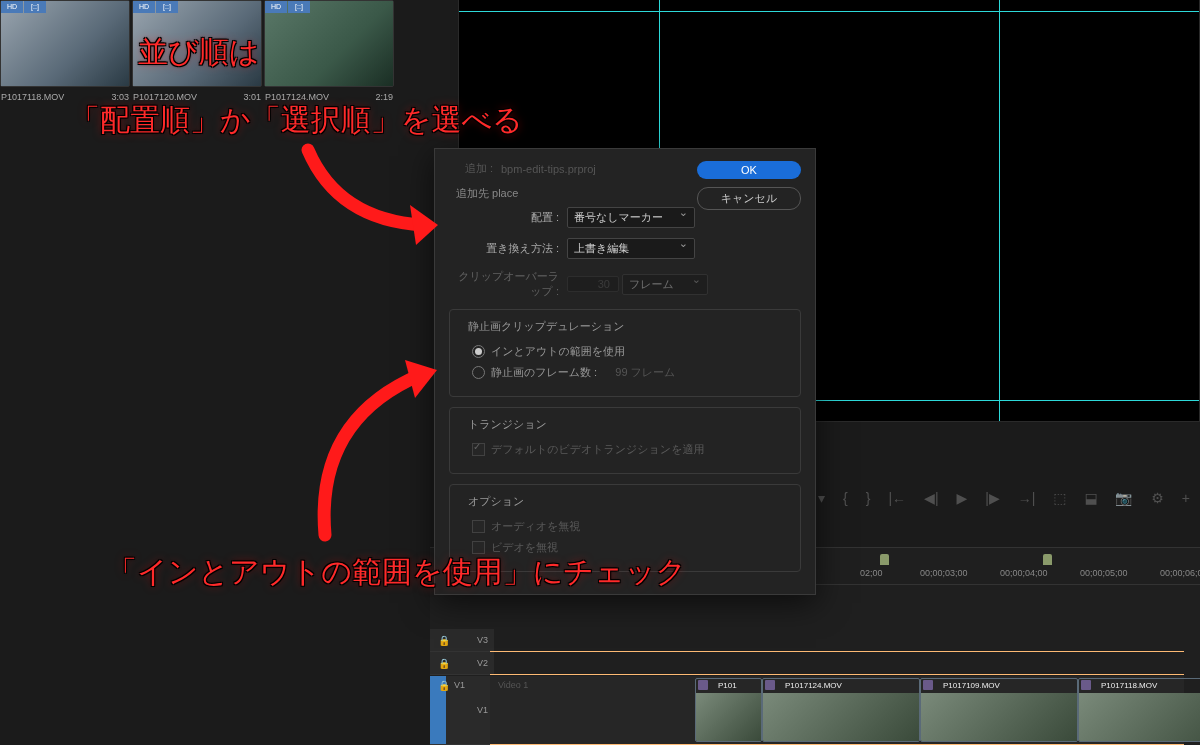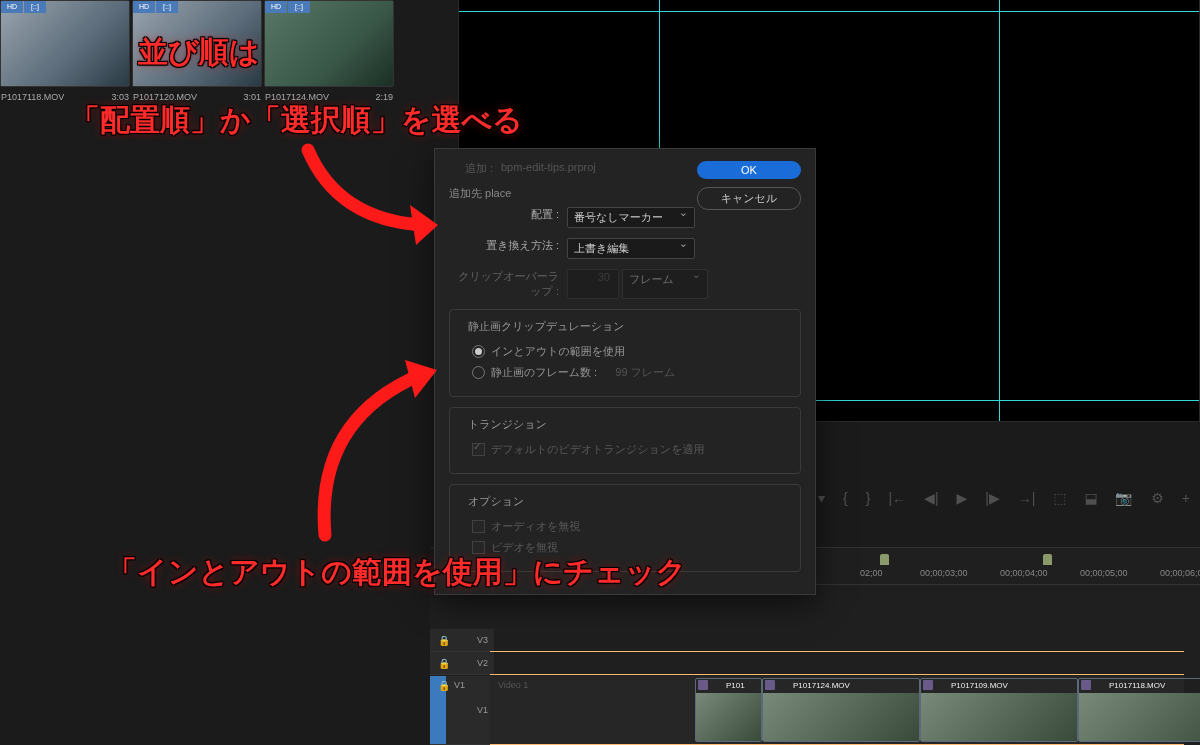--- a/index.html
+++ b/index.html
@@ -25,50 +25,50 @@
 .ruler .mark{position:absolute;top:6px;width:9px;height:11px;background:#8a9a6a;border-radius:2px 2px 0 0}
 .playhead{position:absolute;top:0;bottom:0;width:1px;background:#2a6bd8;left:205px}
 .playhead:before{content:'';position:absolute;top:0;left:-5px;width:11px;height:14px;background:#2a6bd8;clip-path:polygon(0 0,100% 0,100% 60%,50% 100%,0 60%)}
 
 .tracks{position:absolute;top:36px;left:0;right:0;bottom:0}
 .trk-head{position:absolute;left:0;width:58px;background:#2a2a2a;border-bottom:1px solid #333;display:flex;align-items:center;justify-content:flex-end;padding-right:6px;font-size:9px;color:#999}
 .trk-head .lock{position:absolute;left:8px;color:#777;font-size:10px}
 .trk-body{position:absolute;left:60px;right:16px;border-bottom:1px solid #fdba74}
 .trk-hl{position:absolute;left:0;width:16px;height:100%;background:#3a7abd}
 .clip{position:absolute;top:2px;bottom:2px;border:1px solid #5a6a78;border-radius:2px;overflow:hidden;font-size:8px;color:#eee}
-.clip .clbl{position:absolute;top:1px;left:2px;white-space:nowrap;display:flex;align-items:center;gap:18px}
+.clip .clbl{position:absolute;top:1px;left:2px;white-space:nowrap;display:flex;align-items:center;gap:10px}
 .clip .cthumb{position:absolute;inset:14px 0 0 0;background:linear-gradient(135deg,#7a8a7a 0%,#3a4a3a 100%)}
 .clip .icon-fx{background:#6a5a8a;width:10px;height:10px;border-radius:1px}
 
 .tool-col{position:absolute;left:430px;top:545px;width:30px;bottom:0;background:#1b1b1b;display:flex;flex-direction:column;align-items:center;gap:14px;padding-top:70px;color:#888;font-size:14px}
 
 .dialog{position:absolute;left:434px;top:148px;width:380px;background:#232323;border:1px solid #3a3a3a;box-shadow:0 8px 30px rgba(0,0,0,.6)}
 .dlg-title{background:#fff;color:#000;height:26px;line-height:26px;padding:0 8px;font-size:12px;display:flex;justify-content:space-between;align-items:center}
 .dlg-close{font-size:16px;font-weight:300}
 .dlg-body{padding:12px 14px;color:#999;font-size:11px}
-.dlg-row{display:flex;margin-bottom:10px}
+.dlg-row{display:flex;align-items:center;margin-bottom:10px}
 .dlg-lbl{width:110px;text-align:right;padding-right:8px;color:#aaa}
 .sel{background:#1a1a1a;border:1px solid #444;color:#ccc;padding:2px 20px 2px 6px;min-width:100px;position:relative;border-radius:2px}
 .sel:after{content:'⌄';position:absolute;right:6px;top:-2px;color:#999}
-.sec-title{color:#888;margin:8px 0 6px 0}
+.sec-title{color:#888;margin:8px 0 6px 7px}
 .sec-box{border:1px solid #3a3a3a;border-radius:4px;padding:10px 8px;margin-bottom:10px}
 .radio,.check{display:flex;align-items:center;gap:6px;margin:6px 0 6px 14px;color:#999}
 .radio .r{width:11px;height:11px;border:1px solid #777;border-radius:50%;position:relative}
 .radio .r.on:before{content:'';position:absolute;inset:2px;background:#ccc;border-radius:50%}
 .check .c{width:11px;height:11px;border:1px solid #666;background:#2a2a2a;position:relative}
 .check .c.on:before{content:'✓';position:absolute;left:0;top:-3px;font-size:10px;color:#aaa}
 .btn{min-width:78px;text-align:center;padding:3px 12px;border-radius:11px;font-size:11px}
 .btn.ok{background:#1a6dd8;color:#fff}
 .btn.cancel{border:1px solid #555;color:#ccc;background:transparent}
 .dlg-btns{position:absolute;top:12px;right:14px;display:flex;flex-direction:column;gap:8px}
 .dim{color:#555}
 .disabled{opacity:.45}
 .numbox{background:#1a1a1a;border:1px solid #3a3a3a;color:#555;padding:1px 8px;min-width:34px;text-align:right;border-radius:2px}
 
-.anno{position:absolute;color:#ff2a2a;font-weight:700;text-shadow:0 0 3px #000,-1px -1px 0 #000,1px -1px 0 #000,-1px 1px 0 #000,1px 1px 0 #000,0 0 8px rgba(255,0,0,.5);white-space:nowrap}
+.anno{position:absolute;color:#ff2a2a;font-weight:400;text-shadow:0 0 3px #000,-1px -1px 0 #000,1px -1px 0 #000,-1px 1px 0 #000,1px 1px 0 #000,0 0 8px rgba(255,0,0,.5);white-space:nowrap}
 .anno.big{font-size:30px}
 .arrow{position:absolute;pointer-events:none}
 </style>
 </head>
 <body>
 
 <div id="stage">
 
   <div class="bin">
     <div class="thumb">

